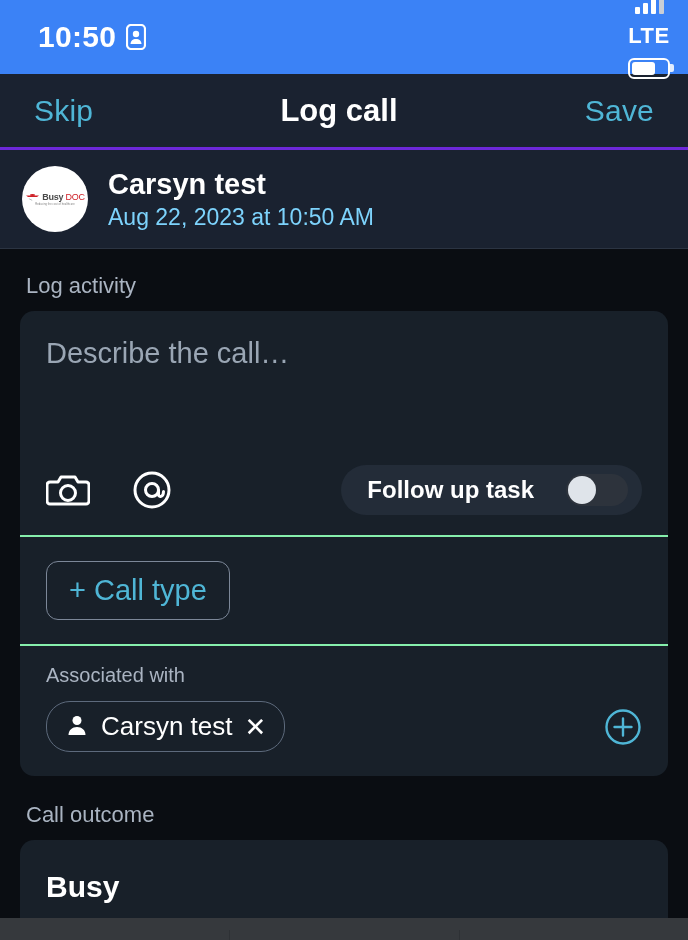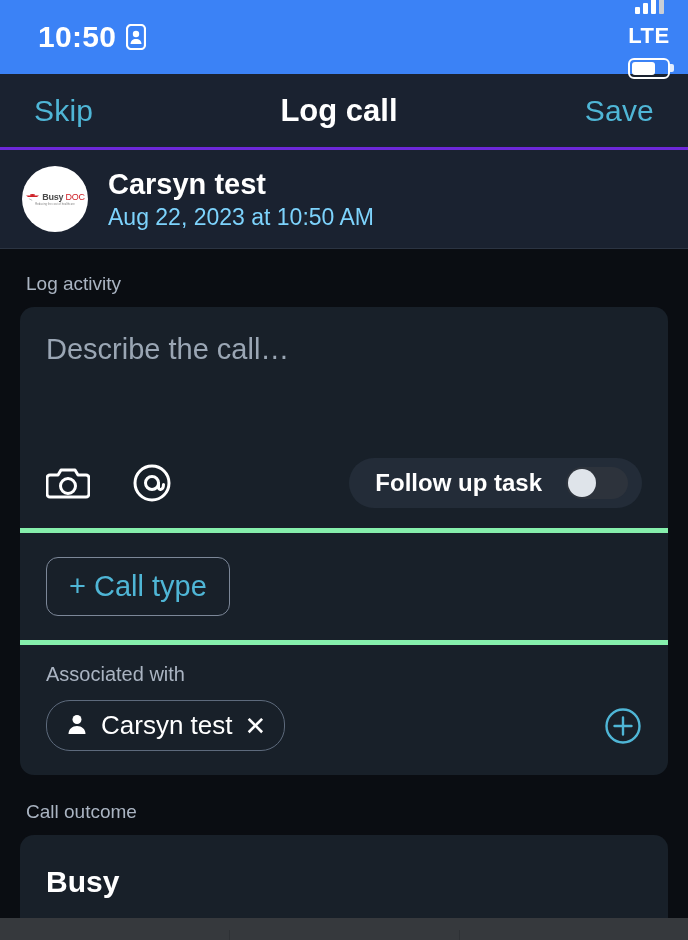--- a/index.html
+++ b/index.html
@@ -60,37 +60,37 @@
   .logo-mark { width:15px; height:9px; }
   .logo-claim { font-size:9px; color:#4a4a4a; font-weight:bold; letter-spacing:-.2px; }
   .logo-doc { font-size:9px; color:#cf2027; font-weight:normal; letter-spacing:-.2px; }
   .logo-tag { font-size:2.6px; color:#7b7b7b; margin-top:1px; letter-spacing:.1px; }
   .contact-text { display:flex; flex-direction:column; gap:3px; }
   .contact-name { color:#ffffff; font-size:29px; font-weight:bold; }
   .contact-date { color:#7dd3fc; font-size:23px; }
 
   
   .body { padding:24px 20px 0 20px; }
-  .section-label { color:#aab4c2; font-size:19px; margin:0 0 12px 6px; }
+  .section-label { color:#aab4c2; font-size:22px; margin:0 0 12px 6px; }
 
   .card {
     background:#182029; border-radius:14px; overflow:hidden;
   }
-  .card-sub { border-bottom:5px solid #86efac; }
+  .card-sub { border-bottom:2px solid #86efac; }
 
   
   .ta-block { padding:26px 26px 0 26px; height:226px; display:flex; flex-direction:column; }
   .ta-placeholder { color:#9aa6b4; font-size:29px; }
   .ta-tools { margin-top:auto; display:flex; align-items:center;
               justify-content:space-between; padding-bottom:20px; }
   .tool-icons { display:flex; align-items:center; gap:42px; }
   .icon-btn { cursor:pointer; display:flex; align-items:center; }
 
   .followup {
-    display:flex; align-items:center; gap:24px; background:#232c38;
+    display:flex; align-items:center; gap:32px; background:#232c38;
     border-radius:26px; padding:9px 14px 9px 26px; cursor:pointer;
   }
   .followup-label { color:#ffffff; font-size:24px; font-weight:bold; }
   .switch { width:62px; height:32px; border-radius:16px; background:#2d333c;
             position:relative; flex:none; }
   .switch .knob { position:absolute; top:2px; left:2px; width:28px; height:28px;
                   border-radius:50%; background:#dfe4ea; }
 
   
   .ct-block { padding:24px 26px; }

